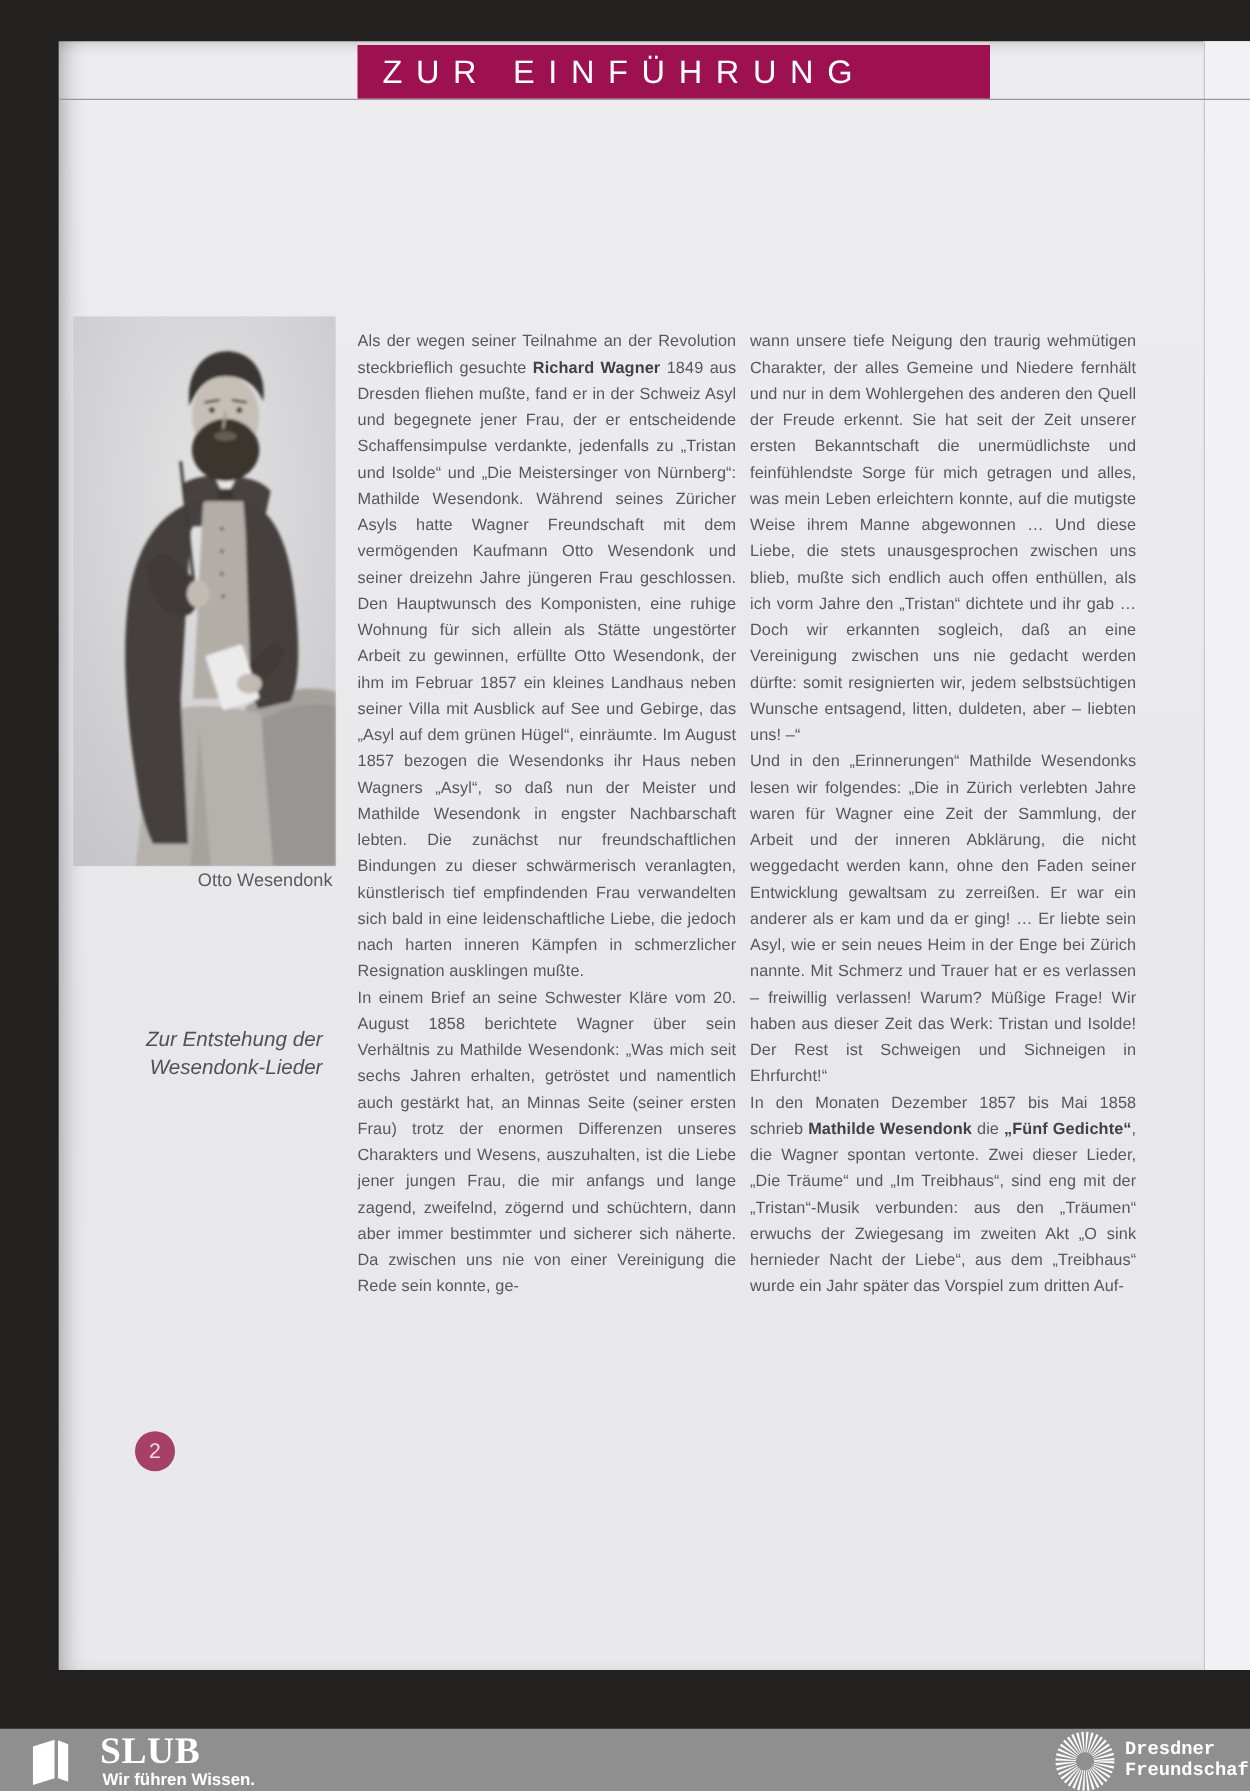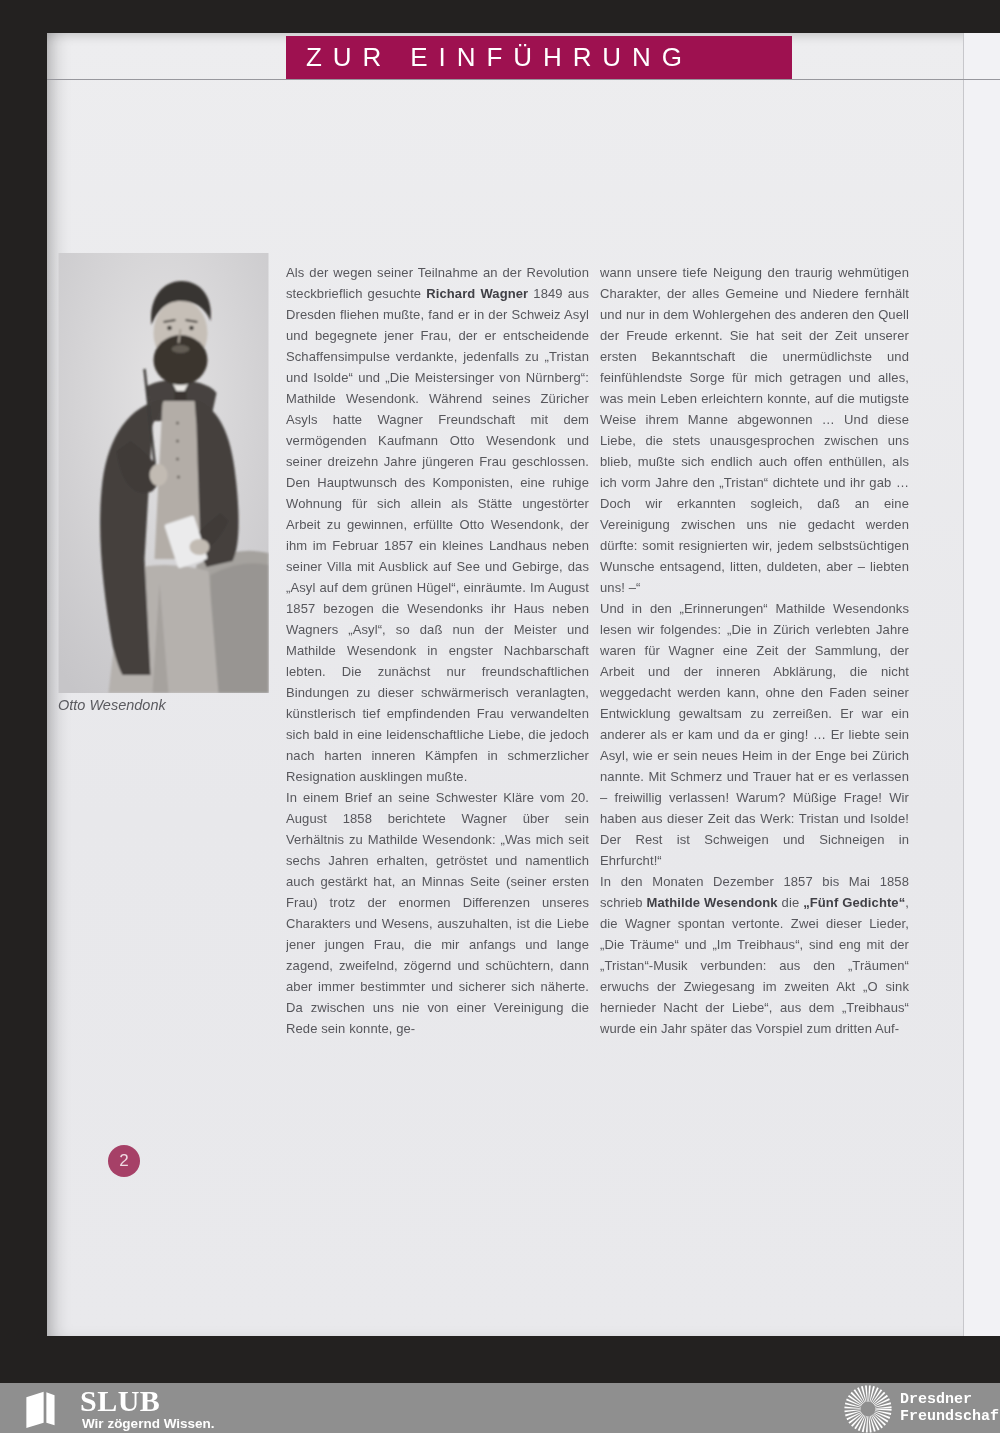--- a/index.html
+++ b/index.html
@@ -14,22 +14,22 @@
     background:#f2f2f5;border-left:1px solid #c7c7cb;}
   .header-rule{position:absolute;left:0;top:46px;width:100%;height:1px;background:#97979d;z-index:3;}
 
   .banner{position:absolute;left:239px;top:3px;width:506px;height:43px;
     display:flex;align-items:center;padding-left:20px;box-sizing:border-box;z-index:2;}
   .banner-title{color:#fff;font-size:26px;font-weight:400;letter-spacing:.42em;white-space:nowrap;}
 
   
   .photo{position:absolute;left:11px;top:220px;width:211px;height:440px;}
   .photo svg{display:block;width:100%;height:100%;}
-  .photo-caption{position:absolute;left:11px;top:664px;width:208px;text-align:left;
-    font-style:italic;font-size:14.5px;color:#5a5a5f;}
+  .photo-caption{position:absolute;left:11px;top:664px;width:208px;text-align:right;
+    font-size:14.5px;color:#5a5a5f;}
 
   .side-label{position:absolute;left:68px;top:788px;width:143px;text-align:right;
     font-style:italic;font-size:16.5px;line-height:22px;color:#515156;}
 
   .page-badge{position:absolute;left:61px;top:1112px;width:32px;height:32px;border-radius:50%;
     color:#efd9e2;display:flex;align-items:center;justify-content:center;font-size:17px;}
 
   
   .col{position:absolute;top:229px;text-align:justify;font-size:13px;line-height:21px;
     color:#57575c;letter-spacing:.1px;hyphens:auto;-webkit-hyphens:auto;max-height:1040px;overflow:hidden;}
@@ -100,20 +100,24 @@
           <path d="M122 76 L120 90" stroke="#a79f95" stroke-width="2" fill="none"></path>
           <circle cx="119" cy="170" r="1.6" fill="#6d6862"></circle>
           <circle cx="119" cy="188" r="1.6" fill="#6d6862"></circle>
           <circle cx="119" cy="206" r="1.6" fill="#6d6862"></circle>
           <circle cx="120" cy="224" r="1.6" fill="#6d6862"></circle>
         </g>
       </svg>
     </figure>
     <figcaption class="photo-caption">Otto Wesendonk</figcaption>
 
+    <div class="side-label">
+      <span>Zur Entstehung der</span><br>
+      <span>Wesendonk-Lieder</span>
+    </div>
 
     <div class="page-badge" style="background:#a64067;">
       <span>2</span>
     </div>
 
     <div class="col col-left" lang="de">
       <p><span>Als der wegen seiner Teilnahme an der Revolution steckbrieflich gesuchte </span><span class="b">Richard Wagner</span><span> 1849 aus Dresden fliehen mußte, fand er in der Schweiz Asyl und begegnete jener Frau, der er entscheidende Schaffensimpulse verdankte, jedenfalls zu „Tristan und Isolde“ und „Die Meistersinger von Nürnberg“: Mathilde Wesendonk. Während seines Züricher Asyls hatte Wagner Freundschaft mit dem vermögenden Kaufmann Otto Wesendonk und seiner dreizehn Jahre jüngeren Frau geschlossen. Den Hauptwunsch des Komponisten, eine ruhige Wohnung für sich allein als Stätte ungestörter Arbeit zu gewinnen, erfüllte Otto Wesendonk, der ihm im Februar 1857 ein kleines Landhaus neben seiner Villa mit Ausblick auf See und Gebirge, das „Asyl auf dem grünen Hügel“, einräumte. Im August 1857 bezogen die Wesendonks ihr Haus neben Wagners „Asyl“, so daß nun der Meister und Mathilde Wesendonk in engster Nachbarschaft lebten. Die zunächst nur freundschaftlichen Bindungen zu dieser schwärmerisch veranlagten, künstlerisch tief empfindenden Frau verwandelten sich bald in eine leidenschaftliche Liebe, die jedoch nach harten inneren Kämpfen in schmerzlicher Resignation ausklingen mußte.</span></p>
       <p>In einem Brief an seine Schwester Kläre vom 20. August 1858 berichtete Wagner über sein Verhältnis zu Mathilde Wesendonk: „Was mich seit sechs Jahren erhalten, getröstet und namentlich auch gestärkt hat, an Minnas Seite (seiner ersten Frau) trotz der enormen Differenzen unseres Charakters und Wesens, auszuhalten, ist die Liebe jener jungen Frau, die mir anfangs und lange zagend, zweifelnd, zögernd und schüchtern, dann aber immer bestimmter und sicherer sich näherte. Da zwischen uns nie von einer Vereinigung die Rede sein konnte, ge-</p>
     </div>
 
@@ -123,21 +127,21 @@
       <p><span>In den Monaten Dezember 1857 bis Mai 1858 schrieb </span><span class="b">Mathilde Wesendonk</span><span> die </span><span class="b">„Fünf Gedichte“</span><span>, die Wagner spontan vertonte. Zwei dieser Lieder, „Die Träume“ und „Im Treibhaus“, sind eng mit der „Tristan“-Musik verbunden: aus den „Träumen“ erwuchs der Zwiegesang im zweiten Akt „O sink hernieder Nacht der Liebe“, aus dem „Treibhaus“ wurde ein Jahr später das Vorspiel zum dritten Auf-</span></p>
     </div>
   </div>
 
   <div class="footer" style="background:#8f8f8f;">
     <svg class="slub-book" viewBox="0 0 42 44" aria-hidden="true">
       <path d="M6 9 L25 3 L25 37 L6 43 Z" fill="#fff"></path>
       <path d="M28 3.5 L37 7 L37 40 L28 37 Z" fill="#fff"></path>
     </svg>
     <span class="slub-word">SLUB</span>
-    <span class="slub-tagline">Wir zögernd Wissen.</span>
+    <span class="slub-tagline">Wir führen Wissen.</span>
 
     <svg class="dp-icon" viewBox="0 0 54 54" aria-hidden="true">
       <circle cx="27" cy="27" r="16" fill="none" stroke="#fff" stroke-width="17" stroke-dasharray="1.3 1.5"></circle>
     </svg>
     <div class="dp-text">
       <span>Dresdner</span><br>
       <span>Freundschaft</span>
     </div>
   </div>
 

